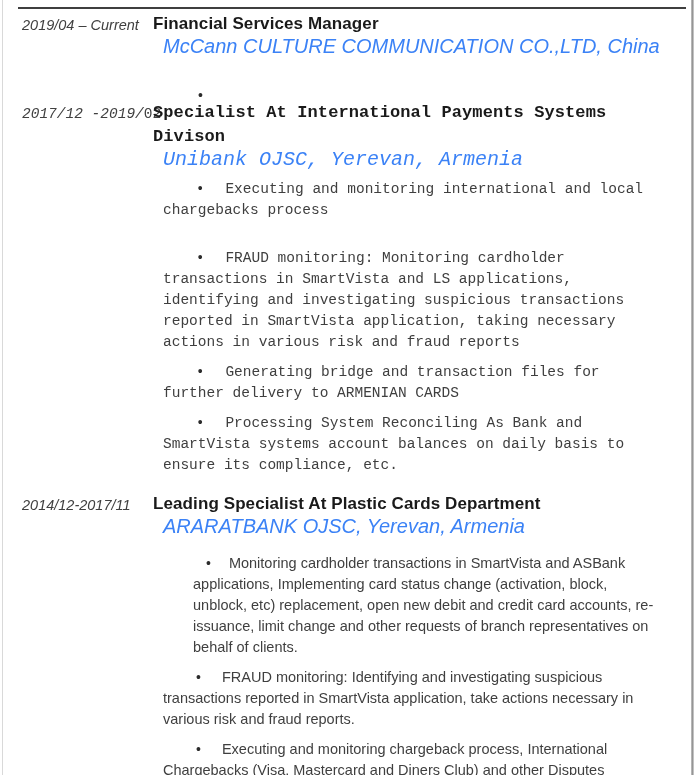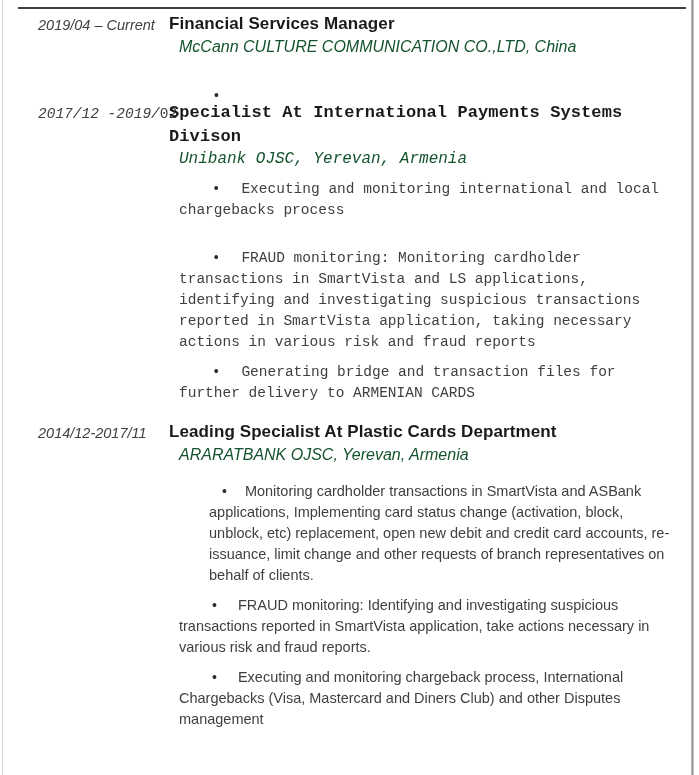--- a/index.html
+++ b/index.html
@@ -17,36 +17,36 @@
   }
   .right-edge {
     position: absolute; right: 5px; top: 0; bottom: 0; width: 3px;
     background: linear-gradient(90deg, #cccccc, #8f8f8f 45%, #d8d8d8);
   }
   .top-rule {
     position: absolute; left: 18px; top: 7px; width: 668px; height: 2px;
     background: #3f3f3f;
   }
   .content { position: absolute; top: 12px; left: 0; width: 699px; }
-  .entry { display: flex; align-items: flex-start; padding-left: 16px; }
+  .entry { display: flex; align-items: flex-start; }
   .entry-2 { margin-top: 16px; font-family: Liberation Mono, monospace; }
   .entry-3 { margin-top: 16px; }
   .date-col {
     width: 153px; box-sizing: border-box; padding-left: 22px; padding-top: 5px;
     font-style: italic; font-size: 14.5px; color: #404040; white-space: nowrap;
     flex: 0 0 153px;
   }
   .date-suffix { font-style: normal; }
   .content-col { width: 512px; flex: 0 0 512px; }
   .job-title {
     margin: 0; font-size: 17px; font-weight: bold; color: #1a1a1a;
     line-height: 24px; letter-spacing: 0.1px;
   }
   .company {
-    margin: 0 0 0 10px; font-style: italic; font-size: 16px; color: #14532d;
+    margin: 0 0 0 10px; font-style: italic; font-size: 20px; color: #3b82f6;
     line-height: 21px;
   }
   .bullet {
     position: relative; margin: 9px 0 0 0;
     font-size: 14.5px; line-height: 21px; color: #3f3f3f;
   }
   .mt-lg { margin-top: 28px; }
   .mt-md { margin-top: 27px; }
   .mt-0  { margin-top: 16px; }
   
@@ -84,20 +84,21 @@
   <section class="entry entry-2">
     <div class="date-col">
       <span class="date-main">2017/12 -2019/</span><span class="date-suffix">02</span>
     </div>
     <div class="content-col">
       <h2 class="job-title">Specialist At International Payments Systems Divison</h2>
       <p class="company">Unibank OJSC, Yerevan, Armenia</p>
       <p class="bullet b-flow"><span class="dot">•</span><span class="gap gap-21"></span><span>Executing and monitoring international and local chargebacks process</span></p>
       <p class="bullet b-flow mt-md"><span class="dot">•</span><span class="gap gap-21"></span><span>FRAUD monitoring: Monitoring cardholder transactions in SmartVista and LS applications, identifying and investigating suspicious transactions reported in SmartVista application, taking necessary actions in various risk and fraud reports</span></p>
       <p class="bullet b-flow"><span class="dot">•</span><span class="gap gap-21"></span><span>Generating bridge and transaction files for further delivery to ARMENIAN CARDS</span></p>
+      <p class="bullet b-flow"><span class="dot">•</span><span class="gap gap-21"></span><span>Processing System Reconciling As Bank and SmartVista systems account balances on daily basis to ensure its compliance, etc.</span></p>
     </div>
   </section>
 
   <section class="entry entry-3">
     <div class="date-col">
       <span class="date-main">2014/12-2017/11</span><span class="date-suffix"></span>
     </div>
     <div class="content-col">
       <h2 class="job-title">Leading Specialist At Plastic Cards Department</h2>
       <p class="company">ARARATBANK OJSC, Yerevan, Armenia</p>

